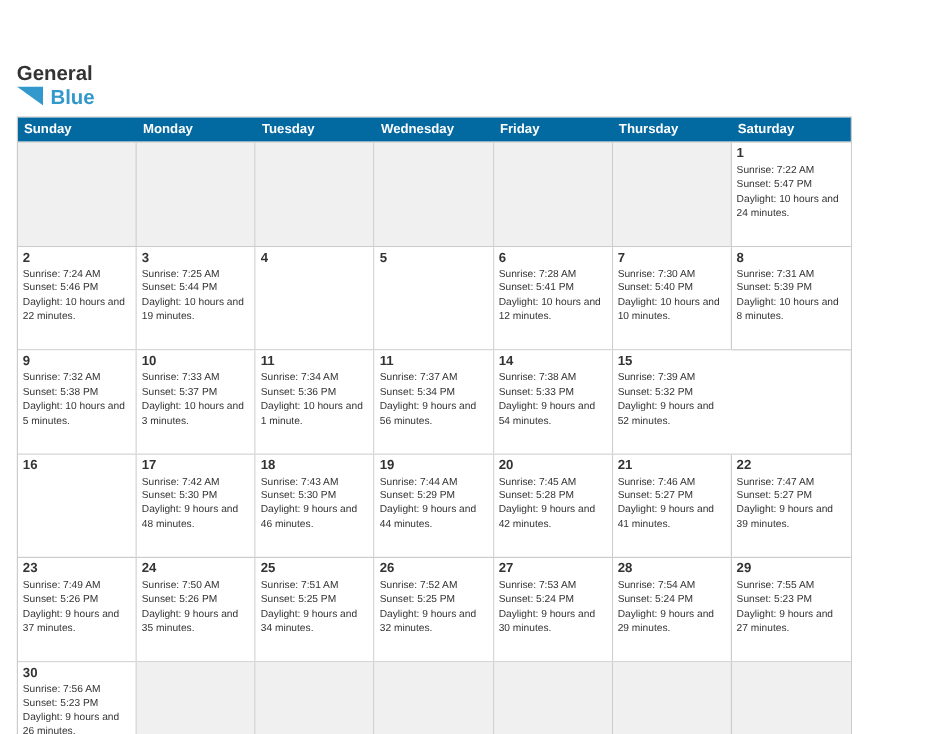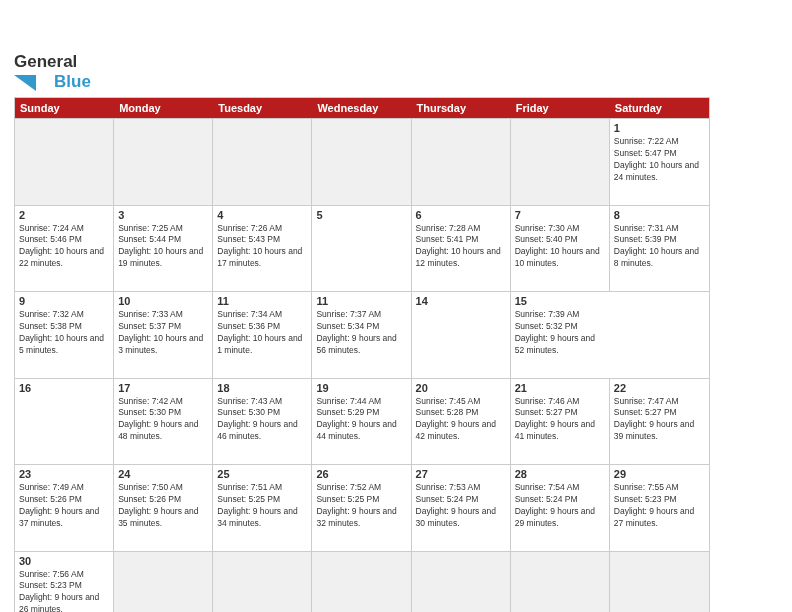--- a/index.html
+++ b/index.html
@@ -45,21 +45,21 @@
     }
     .calendar {
       flex: 1;
       display: flex;
       flex-direction: column;
       border: 1px solid #ccc;
     }
     .cal-header {
       display: grid;
       grid-template-columns: repeat(7, 1fr);
-      background: #b91c1c;
+      background: #0369a1;
     }
     .cal-header-cell {
       color: #fff;
       font-size: 11px;
       font-weight: bold;
       padding: 4px 5px;
       text-align: left;
     }
     .cal-body {
       display: flex;
@@ -103,42 +103,42 @@
 </head>
 <body>
 
 <div class="page">
   <div class="header">
     <div class="logo">
   <div style="display:flex;flex-direction:column;line-height:1.15;">
     <div style="display:flex;align-items:center;gap:2px;">
       <span style="font-size:17px;font-weight:bold;color:#333;">General</span>
     </div>
-    <div style="display:flex;align-items:flex-end;gap:18px;">
+    <div style="display:flex;align-items:flex-start;gap:6px;">
       <svg width="22" height="16" viewBox="0 0 22 16">
         <polygon points="0,0 22,0 22,16" fill="#3399cc"></polygon>
       </svg>
       <span style="font-size:17px;font-weight:bold;color:#3399cc;">Blue</span>
     </div>
   </div>
 </div>
     <div class="title-block">
       <div class="month-title"></div>
       <div class="location"></div>
     </div>
   </div>
 
   <div class="calendar">
     <div class="cal-header" id="cal-header-row">
         <div class="cal-header-cell">Sunday</div>
         <div class="cal-header-cell">Monday</div>
         <div class="cal-header-cell">Tuesday</div>
         <div class="cal-header-cell">Wednesday</div>
+        <div class="cal-header-cell">Friday</div>
         <div class="cal-header-cell">Thursday</div>
-        <div class="cal-header-cell">Friday</div>
         <div class="cal-header-cell">Saturday</div>
       </div>
     <div class="cal-body" id="cal-body">
         <div class="cal-row">
           <div class="cal-cell empty"></div>
           <div class="cal-cell empty"></div>
           <div class="cal-cell empty"></div>
           <div class="cal-cell empty"></div>
           <div class="cal-cell empty"></div>
           <div class="cal-cell empty"></div>
@@ -151,21 +151,20 @@
           <div class="cal-cell">
             <span class="day-num">2</span>
             <div class="sun-info">Sunrise: 7:24 AM<br>Sunset: 5:46 PM<br>Daylight: 10 hours and 22 minutes.</div>
           </div>
           <div class="cal-cell">
             <span class="day-num">3</span>
             <div class="sun-info">Sunrise: 7:25 AM<br>Sunset: 5:44 PM<br>Daylight: 10 hours and 19 minutes.</div>
           </div>
           <div class="cal-cell">
             <span class="day-num">4</span>
-            <div class="sun-info">Sunrise: 7:26 AM<br>Sunset: 5:43 PM<br>Daylight: 10 hours and 17 minutes.</div>
           </div>
           <div class="cal-cell">
             <span class="day-num">5</span>
           </div>
           <div class="cal-cell">
             <span class="day-num">6</span>
             <div class="sun-info">Sunrise: 7:28 AM<br>Sunset: 5:41 PM<br>Daylight: 10 hours and 12 minutes.</div>
           </div>
           <div class="cal-cell">
             <span class="day-num">7</span>
@@ -188,20 +187,21 @@
           <div class="cal-cell">
             <span class="day-num">11</span>
             <div class="sun-info">Sunrise: 7:34 AM<br>Sunset: 5:36 PM<br>Daylight: 10 hours and 1 minute.</div>
           </div>
           <div class="cal-cell">
             <span class="day-num">11</span>
             <div class="sun-info">Sunrise: 7:37 AM<br>Sunset: 5:34 PM<br>Daylight: 9 hours and 56 minutes.</div>
           </div>
           <div class="cal-cell">
             <span class="day-num">14</span>
+            <div class="sun-info">Sunrise: 7:38 AM<br>Sunset: 5:33 PM<br>Daylight: 9 hours and 54 minutes.</div>
           </div>
           <div class="cal-cell">
             <span class="day-num">15</span>
             <div class="sun-info">Sunrise: 7:39 AM<br>Sunset: 5:32 PM<br>Daylight: 9 hours and 52 minutes.</div>
           </div>
         </div>
         <div class="cal-row">
           <div class="cal-cell">
             <span class="day-num">16</span>
           </div>

